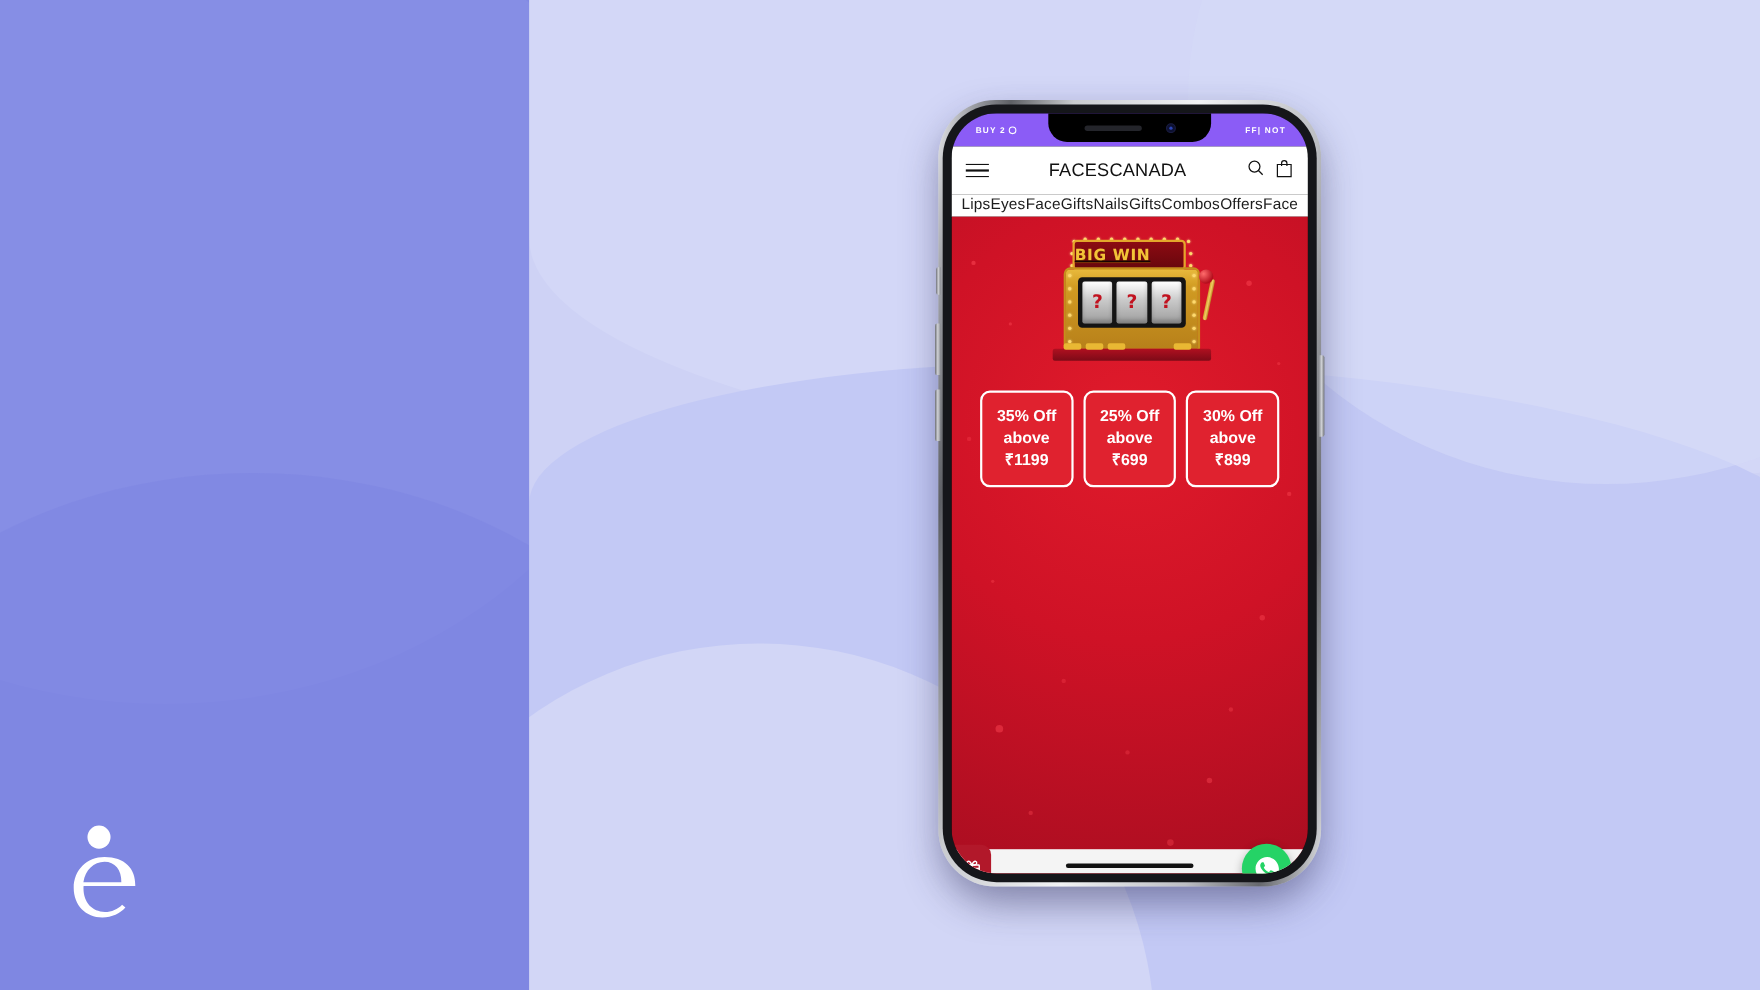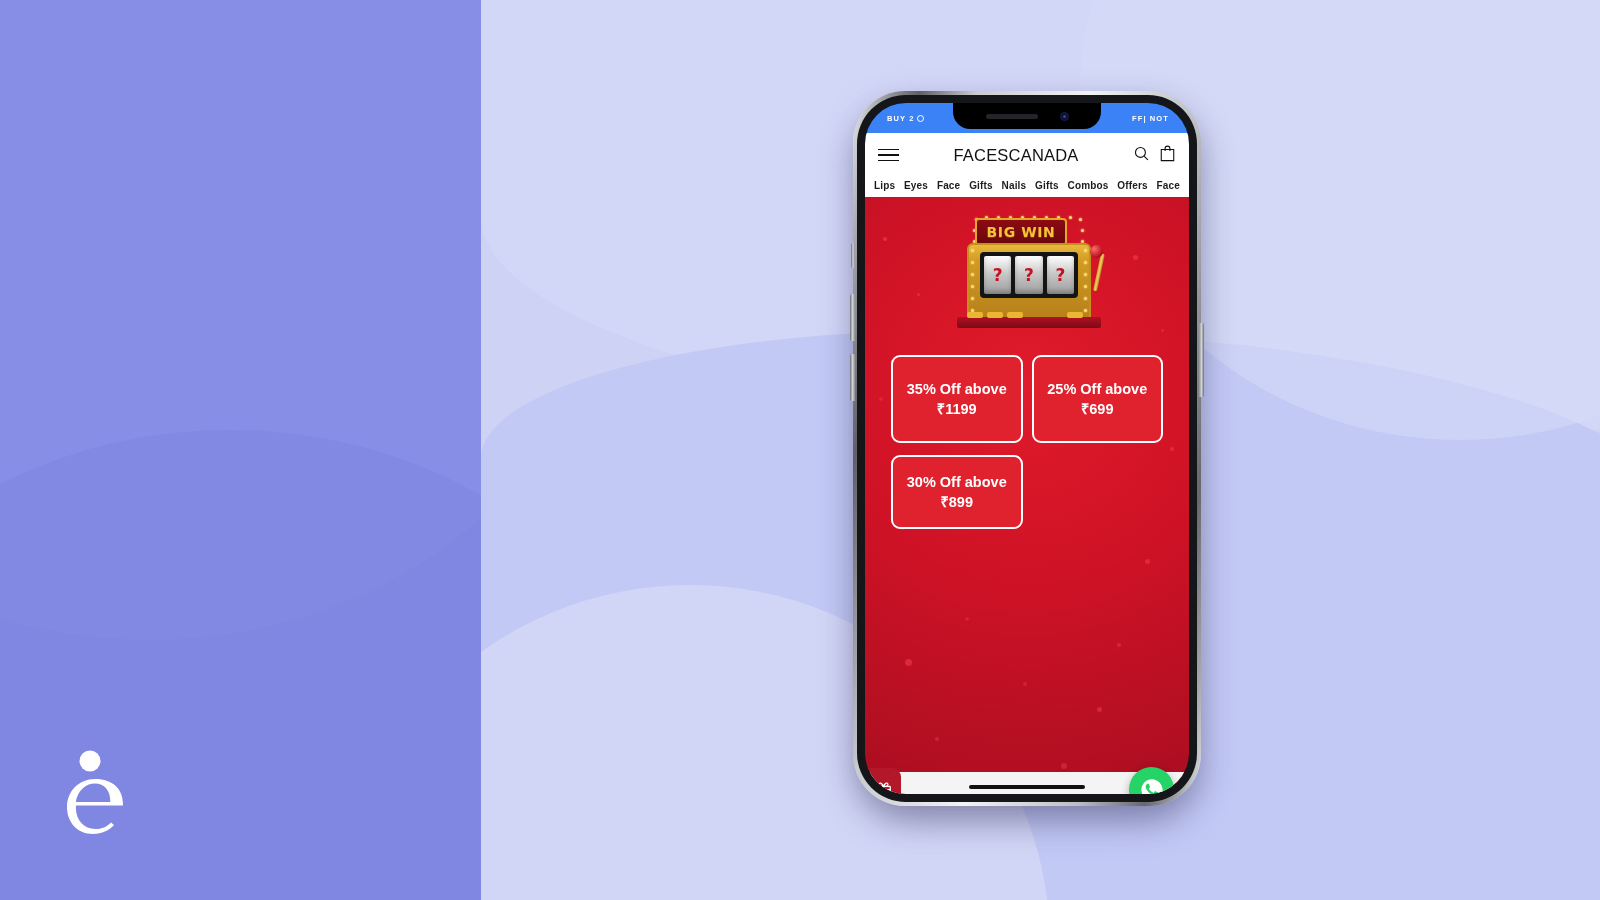--- a/index.html
+++ b/index.html
@@ -124,21 +124,21 @@
   .btn-hw { position: absolute; background: linear-gradient(90deg,#6d6f74,#d0d2d6,#8b8d92); }
   .btn-mute  { left: -2px; top: 152px; width: 4px; height: 25px; border-radius: 2px 0 0 2px; }
   .btn-volup { left: -3px; top: 203px; width: 5px; height: 47px; border-radius: 2px 0 0 2px; }
   .btn-voldn { left: -3px; top: 263px; width: 5px; height: 47px; border-radius: 2px 0 0 2px; }
   .btn-power { right: -3px; top: 232px; width: 5px; height: 74px; border-radius: 0 2px 2px 0;
                background: linear-gradient(270deg,#6d6f74,#d0d2d6,#8b8d92); }
 
   
   .status-bar {
     position: relative; width: 100%; height: 30px;
-    background: #3b82f6; color: #fff;
+    background: #8b5cf6; color: #fff;
     display: flex; align-items: center; justify-content: space-between;
     padding: 0 20px 0 22px;
     font-size: 7.5px; font-weight: 700; letter-spacing: 1.1px;
     z-index: 4;
   }
   .status-left, .status-right { display: flex; align-items: center; gap: 3px; white-space: nowrap; }
   .status-at {
     display: inline-block; width: 7px; height: 7px; border-radius: 50%;
     border: 1.3px solid #fff; position: relative; top: .5px;
   }
@@ -169,46 +169,46 @@
   .logo-wrap .b { font-weight: 400; }
   .logo-wrap .r { font-weight: 400; }
   .header-icons { display: flex; align-items: center; gap: 9px; }
 
   .nav-bar {
     background: #fff; height: 20px;
     display: flex; align-items: center; justify-content: space-between;
     padding: 0 9px 4px 9px;
   }
   .nav-item {
-    font-size: 10px; color: #1c1c1c; letter-spacing: .15px;
-    white-space: nowrap; cursor: pointer; font-weight: bold;
+    font-size: 14px; color: #1c1c1c; letter-spacing: .15px;
+    white-space: nowrap; cursor: pointer;
   }
 
   
   .campaign {
     position: relative;
     height: 627px;
     background:
       radial-gradient(circle at 50% 30%, #e01b2b 0%, #cf1226 42%, #a50d20 100%);
     overflow: hidden;
   }
   .sparkles { position: absolute; inset: 0; pointer-events: none; }
   .sp { position: absolute; border-radius: 50%; background: #ff4a57; }
 
   
   .slot-wrap {
     position: relative; margin: 16px auto 0; width: 152px; height: 120px;
     z-index: 3;
   }
   .slot-sign {
     position: absolute; left: 24px; top: 5px;
-    width: 92px; height: 28px;
+    width: 103px; height: 28px;
     background: linear-gradient(#8c0b12,#68070d);
     border: 2.5px solid #e3a72b; border-radius: 4px;
-    display: flex; align-items: center; justify-content: center;
+    display: flex; align-items: center; justify-content: flex-start; text-decoration: underline;
   }
   .slot-sign-text {
     font-size: 14px; font-weight: 800; color: #f4c338;
     letter-spacing: .6px; text-shadow: 0 1px 0 #7a3c04;
     font-family: "DejaVu Sans", sans-serif;
   }
   .slot-bulbs { position: absolute; left: 22px; top: 3px; width: 112px; height: 32px; }
   .bulb { position: absolute; width: 3.4px; height: 3.4px; border-radius: 50%; background: #ffd96a; box-shadow: 0 0 2px #ffe9a3; }
   .slot-cabinet {
     position: absolute; left: 16px; top: 30px;
@@ -256,22 +256,22 @@
     position: relative; z-index: 3;
     margin: 18px auto 0; width: 268px;
     text-align: center;
     font-size: 17.5px; font-weight: 700; color: #fff;
     line-height: 1.36; letter-spacing: -.2px;
   }
 
   .offer-grid {
     position: relative; z-index: 3;
     margin: 22px auto 0; width: 272px;
-    display: grid; grid-template-columns: 1fr 1fr;
-    gap: 12px 9px;
+    display: grid; grid-template-columns: 1fr 1fr 1fr;
+    gap: 22px 9px;
   }
   .offer-card {
     border: 2.5px solid #ffffff; border-radius: 9px;
     background: #e0222f;
     min-height: 88px;
     display: flex; align-items: center; justify-content: center;
     text-align: center;
     padding: 8px 6px;
     color: #fff; font-size: 14.5px; font-weight: 700; line-height: 1.38;
     cursor: pointer;

